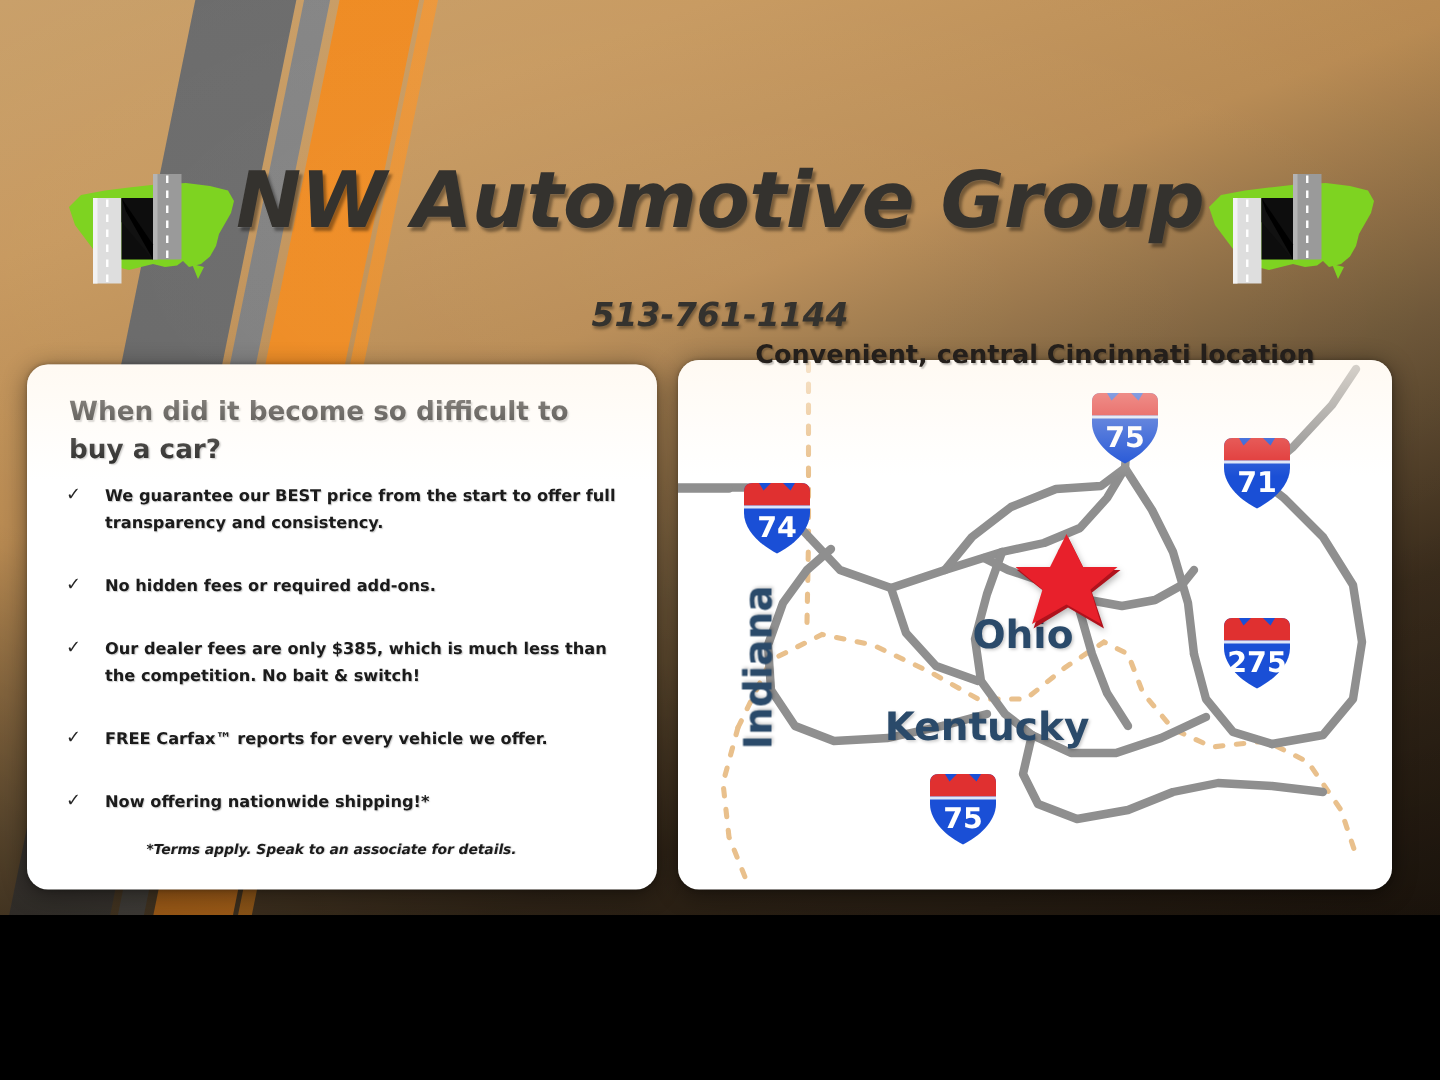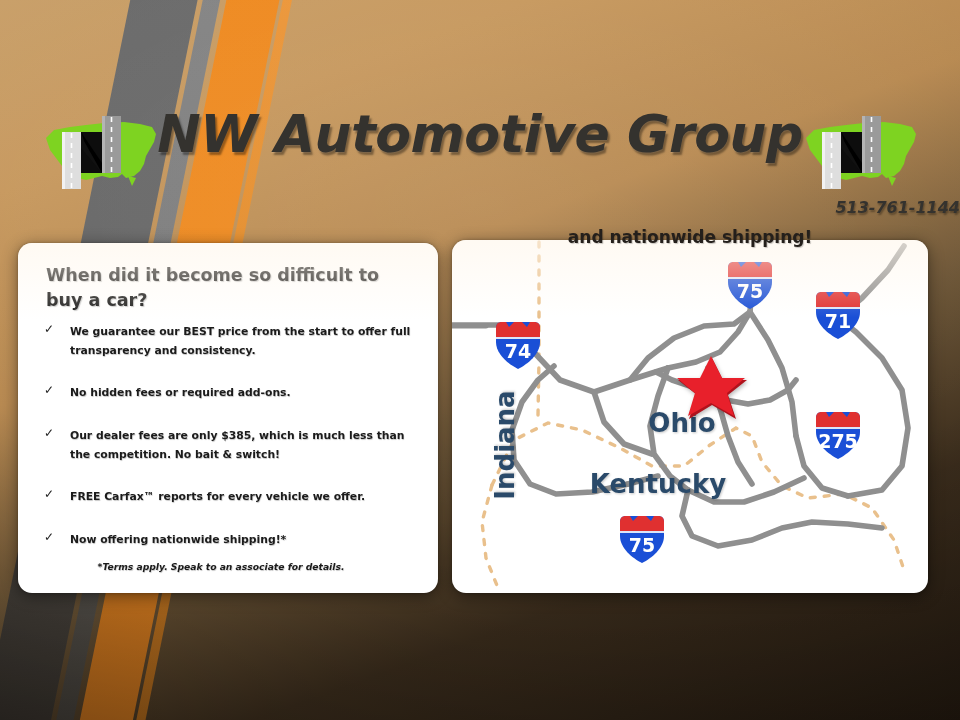--- a/index.html
+++ b/index.html
@@ -2,21 +2,21 @@
 <html><head>
 <meta charset="utf-8">
 <style>
   html,body{margin:0;padding:0;}
   body{
     width:960px;height:720px;overflow:hidden;
     font-family:"Liberation Sans", sans-serif;
     background:#000;
   }
   #slide{
-    position:relative;width:960px;height:720px;overflow:hidden;
+    position:relative;width:960px;height:610px;overflow:hidden;
     background:
       linear-gradient(160deg,#c9a06a 0%, #c7995f 18%, #b88a52 38%, #6d5637 58%, #3a2c1c 76%, #241a10 100%);
   }
   
   .stripe{
     position:absolute;top:-320px;height:1400px;
     transform-origin:top center;
     transform:rotate(11.5deg);
     pointer-events:none;
   }
@@ -53,22 +53,22 @@
     white-space:nowrap;
   }
   .brand-address{
     position:absolute;left:0;right:0;top:166px;text-align:center;
     font-size:23px;font-weight:bold;font-style:italic;
     color:#34322e;
     text-shadow:1px 2px 2px rgba(0,0,0,.35);
     font-family:"DejaVu Sans","Liberation Sans",sans-serif;
   }
   .brand-phone{
-    position:absolute;left:0;right:0;top:198px;text-align:right;
-    font-size:16px;font-weight:bold;font-style:italic;
+    position:absolute;left:0;right:0;top:198px;text-align:center;
+    font-size:22px;font-weight:bold;font-style:italic;
     color:#34322e;
     text-shadow:1px 2px 2px rgba(0,0,0,.35);
     font-family:"DejaVu Sans","Liberation Sans",sans-serif;
   }
 
   
   .logo{position:absolute;width:122px;height:84px;}
   .logo.left{left:40px;top:108px;}
   .logo.right{left:800px;top:108px;}
   .logo svg{display:block;width:122px;height:84px;}
@@ -329,16 +329,16 @@
       </g>
 
       <g style="filter:drop-shadow(1px 2px 2px rgba(0,0,0,.28))">
         <polygon points="260,118 271,140 295,140 276,155 284,179 260,165 237,179 245,155 226,140 250,140" fill="#b0121c"></polygon>
         <polygon points="259,116 270,138 293,138 275,153 282,176 259,163 236,176 243,153 225,138 248,138" fill="#e8202b"></polygon>
       </g>
     </svg>
   </div>
 
   <div class="map-headline">
-    <span class="l2">and nationwide shipping!</span>
+    <span>Convenient, central Cincinnati location</span>
   </div>
 
 </div>
 
 </body></html>

